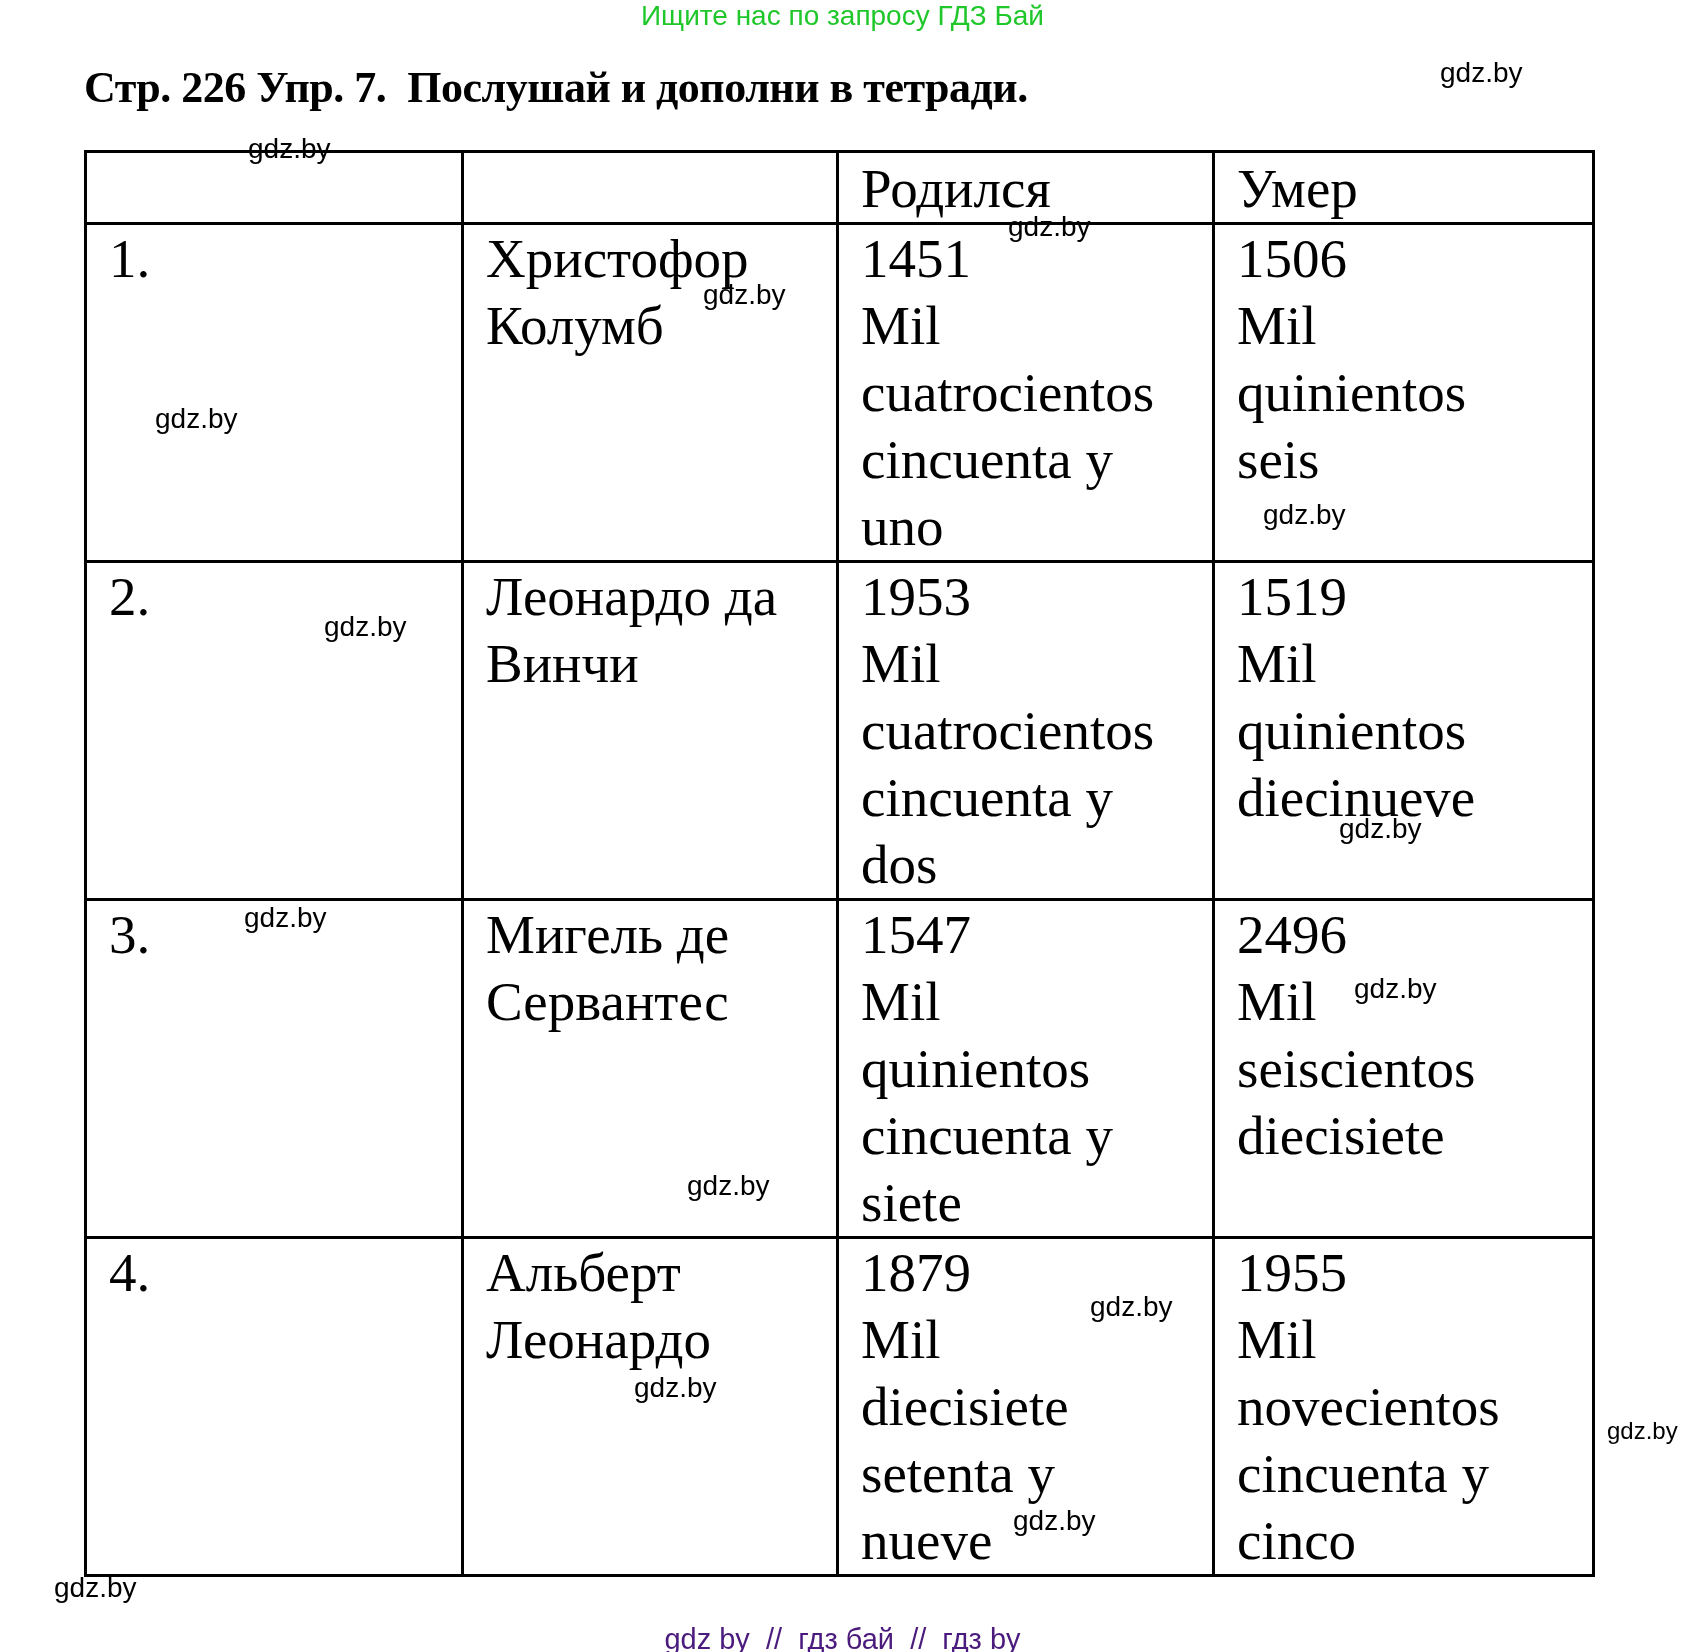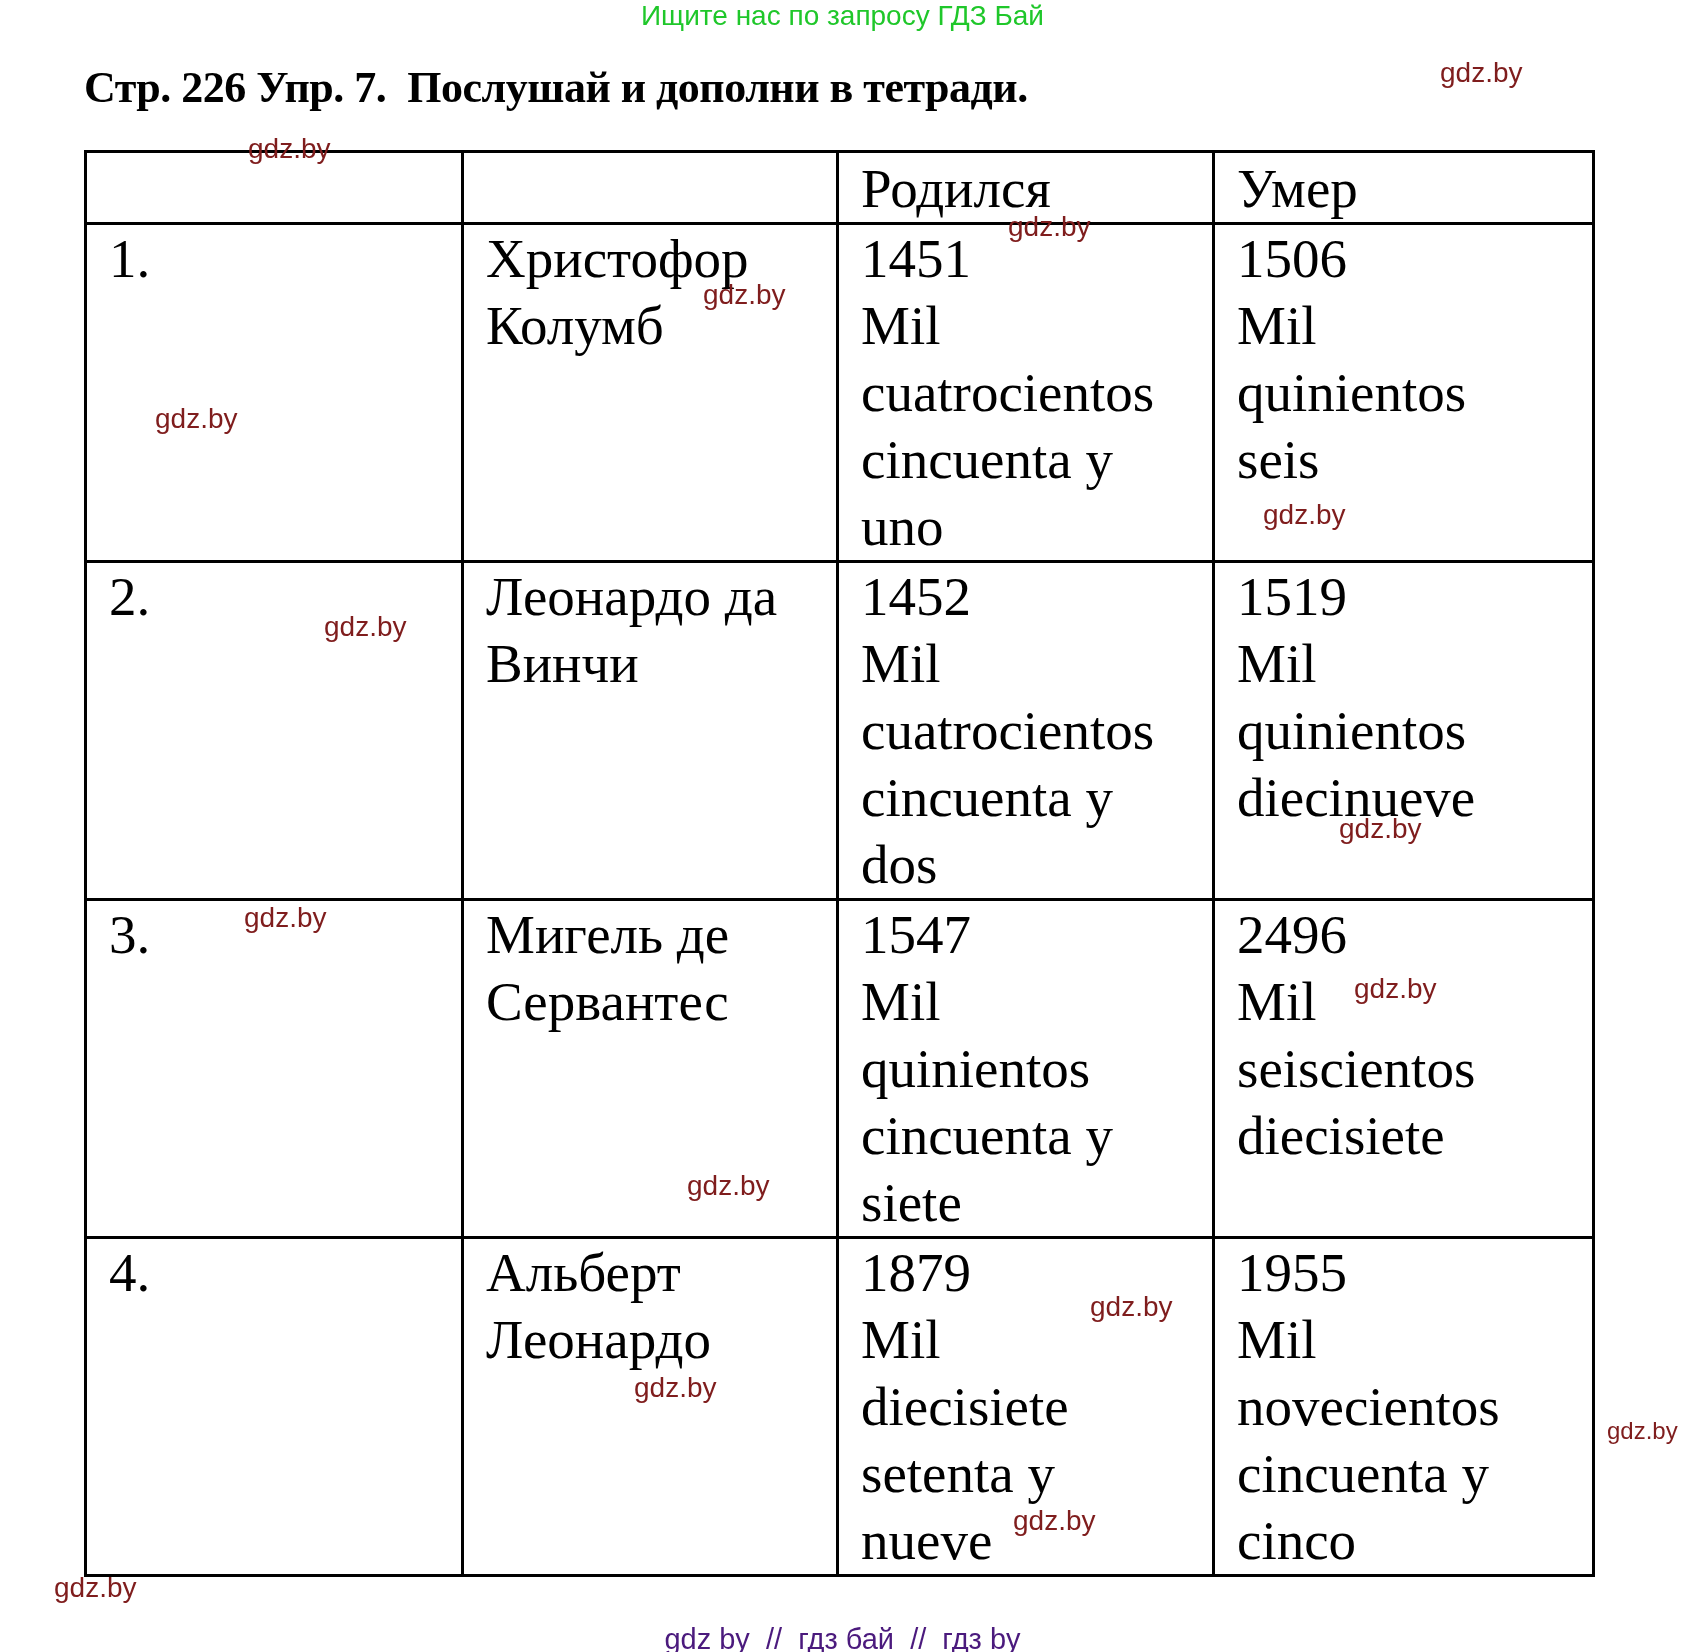--- a/index.html
+++ b/index.html
@@ -35,21 +35,21 @@
       font-size: 44px;
       line-height: 60px;
       white-space: pre;
       letter-spacing: -0.5px;
     }
     .wm {
       position: absolute;
       font-family: "Liberation Sans", sans-serif;
       font-size: 28px;
       line-height: 30px;
-      color: #7f1d1d;
+      color: #000000;
       white-space: nowrap;
     }
     table.exercise {
       position: absolute;
       left: 84px;
       top: 130px;
       width: 1508px;
       border-collapse: collapse;
       table-layout: fixed;
       margin-top: 20px;
@@ -136,21 +136,21 @@
     </tr>
     <tr>
       <td>
           <span class="cell-line">2.</span>
         </td>
       <td>
         <span class="cell-line">Леонардо да</span>
         <span class="cell-line">Винчи</span>
       </td>
       <td>
-        <span class="cell-line">1452</span>
+        <span class="cell-line">1953</span>
         <span class="cell-line">Mil</span>
         <span class="cell-line">cuatrocientos</span>
         <span class="cell-line">cincuenta y</span>
         <span class="cell-line">dos</span>
       </td>
       <td>
         <span class="cell-line">1519</span>
         <span class="cell-line">Mil</span>
         <span class="cell-line">quinientos</span>
         <span class="cell-line">diecinueve</span>

